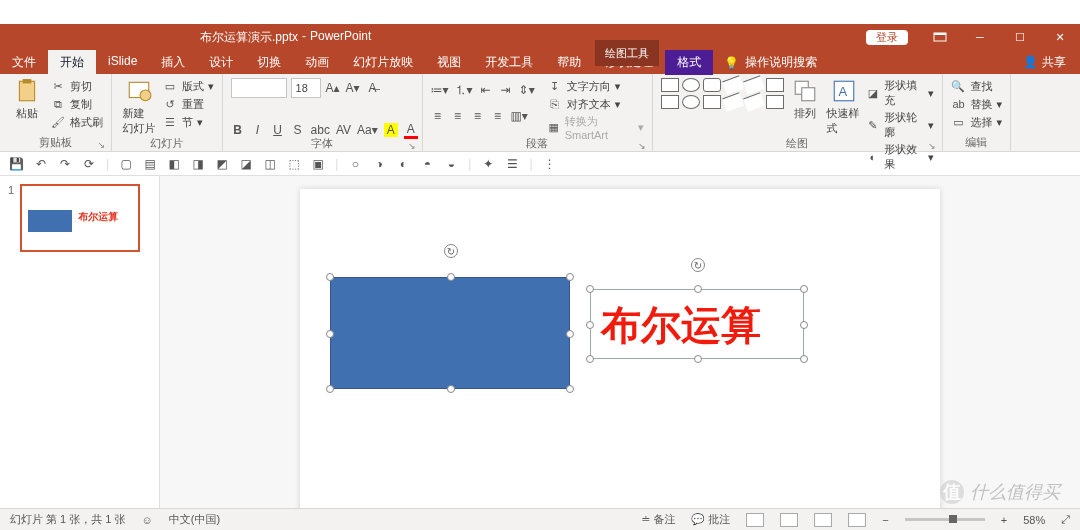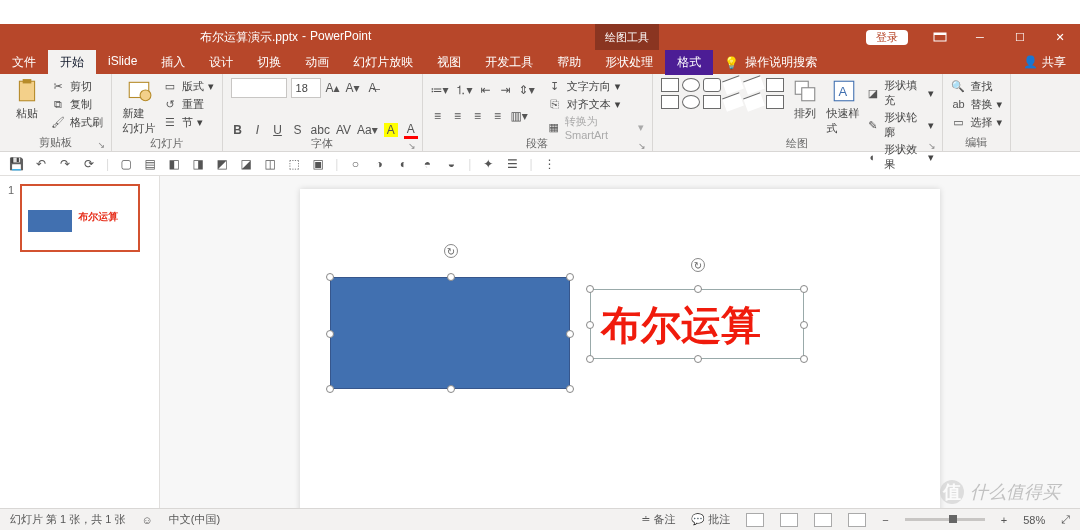--- a/index.html
+++ b/index.html
@@ -1,21 +1,21 @@
 <!DOCTYPE html>
 <html><head>
 <meta charset="utf-8">
 <style>
 * { box-sizing: border-box; margin: 0; padding: 0; font-family: "Microsoft YaHei", Arial, sans-serif; }
 body { width: 1080px; height: 530px; background: #fff; overflow: hidden; position: relative; font-size: 12px; }
 
 
 .titlebar { height: 26px; background: #B7472A; display: flex; align-items: center; color: #fff; position: relative; margin-top: 24px; }
 .titlebar .doc { position: absolute; left: 200px; font-size: 12px; display:flex; gap:4px; }
-.titlebar .ctx { position: absolute; left: 595px; top:0; background:#8A3521; height:26px; padding:0 10px; display:flex; align-items:center; font-size:11px; }
+.titlebar .ctx { position: absolute; left: 595px; top:16px; background:#8A3521; height:26px; padding:0 10px; display:flex; align-items:center; font-size:11px; }
 .titlebar .right { position:absolute; right:0; display:flex; align-items:center; gap:0; }
 .titlebar .login { background:#fff; color:#B7472A; padding:0 10px; border-radius:4px; margin-right:12px; font-size:11px; }
 .titlebar .winbtn { width:40px; height:26px; display:flex; align-items:center; justify-content:center; color:#fff; font-size:11px; }
 
 
 .tabs { height: 24px; background:#B7472A; display:flex; align-items:flex-start; color:#fff; font-size:12px; }
 .tabs .tab { padding:4px 12px; cursor:pointer; }
 .tabs .tab.active { background:#F3F2F1; color:#0f172a; }
 .tabs .tab.ctx { background:#4c1d95; }
 .tabs .tell { display:flex; align-items:center; gap:6px; padding:4px 10px; color:#fff; }

